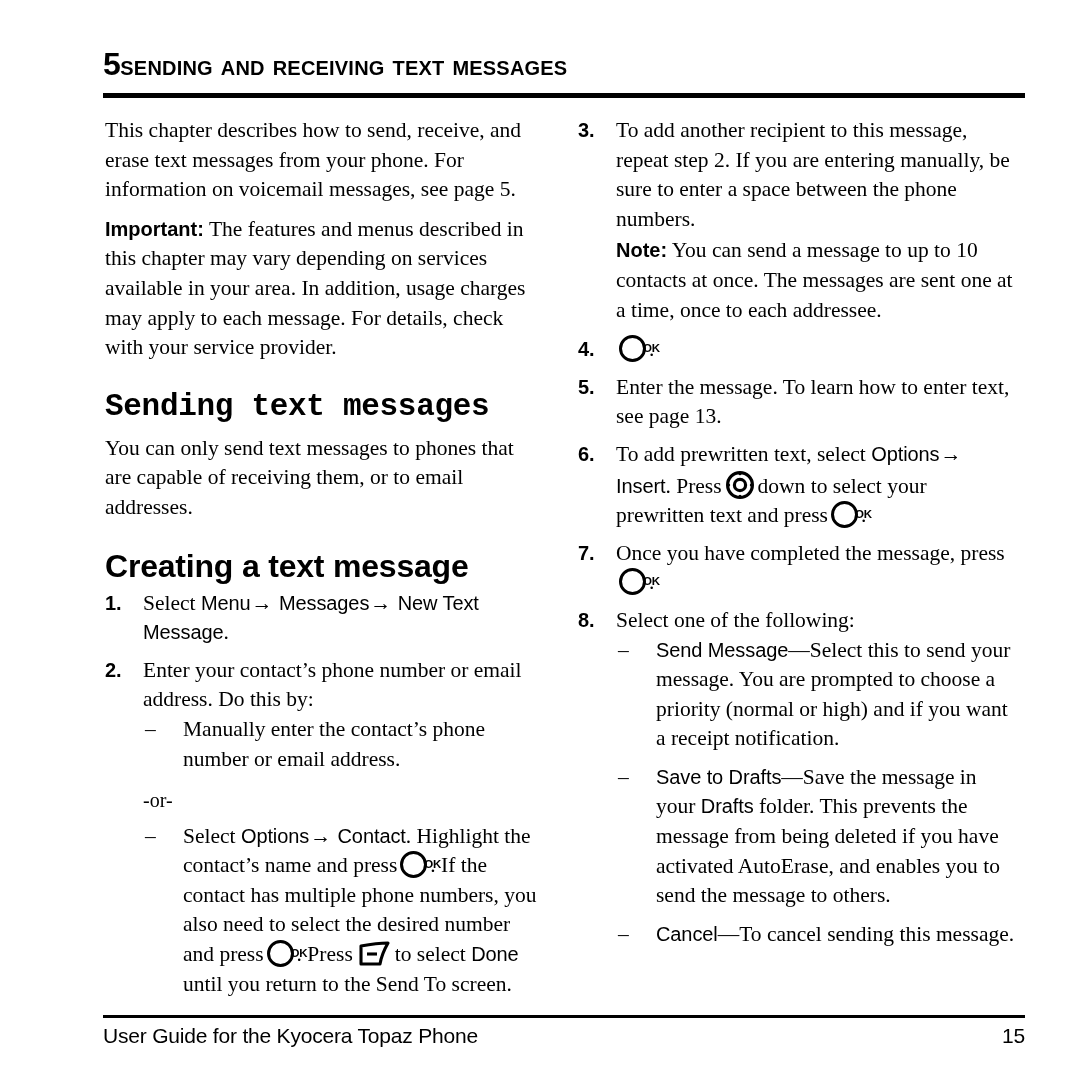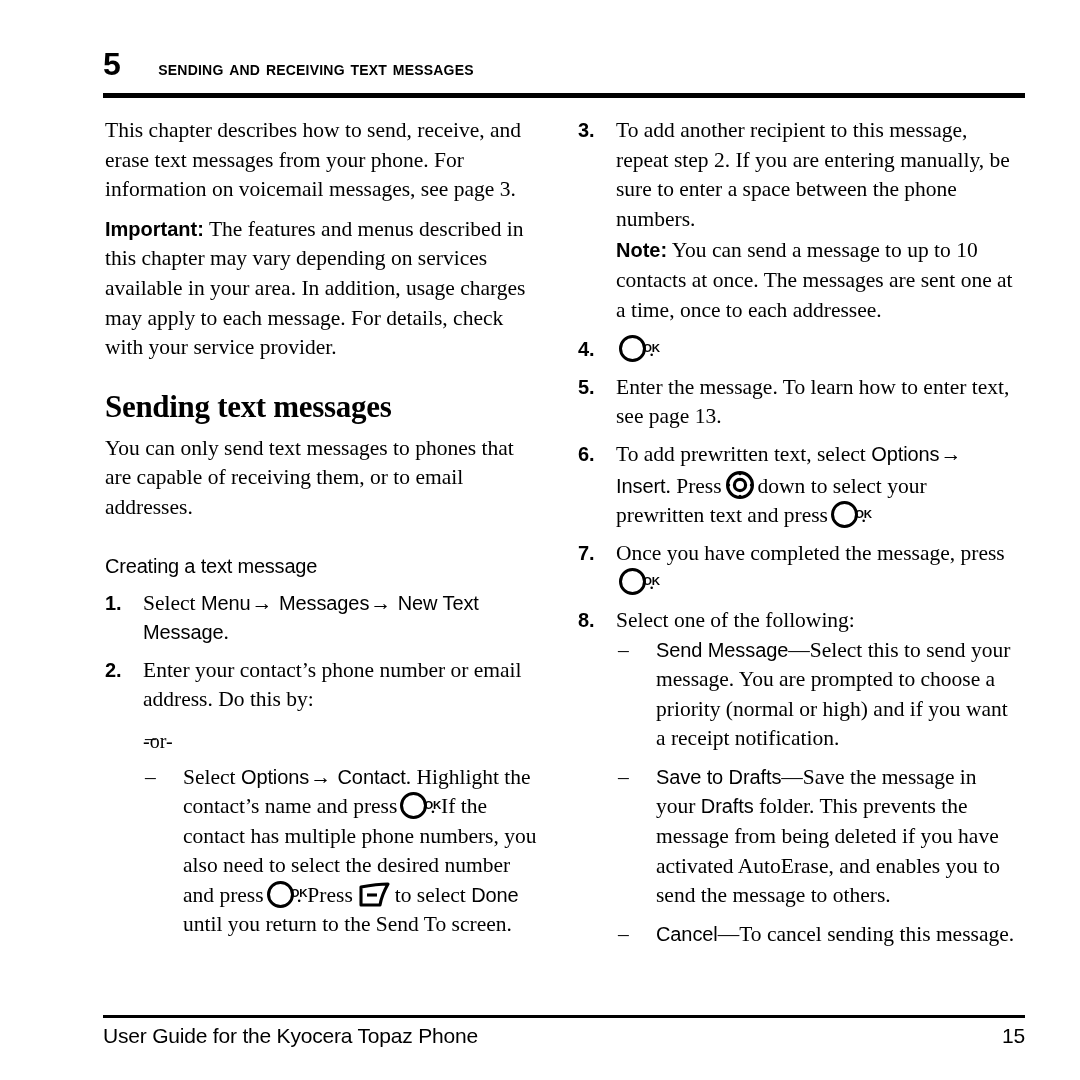--- a/index.html
+++ b/index.html
@@ -35,23 +35,22 @@
     align-items: baseline;
     font-family: "Liberation Sans Narrow", "Liberation Sans", sans-serif;
   }
   .chapter-num {
     font-weight: bold;
     font-size: 32px;
     line-height: 36px;
     letter-spacing: -0.5px;
   }
   .chapter-title {
-    margin-left: 38px;
-    font-weight: bold;
-    font-size: 20px;
+    font-weight: bold;
+    font-size: 28px;
     line-height: 36px;
     font-variant: small-caps;
     text-transform: lowercase;
     letter-spacing: 0.2px;
   }
   .chapter-title::first-letter { }
 
   .rule-top {
     position: absolute;
     left: 103px;
@@ -91,31 +90,31 @@
   }
   .arrow {
     font-family: "Liberation Serif", serif;
     font-weight: normal;
     font-size: 21px;
     padding: 0 1px;
   }
 
   
   h2.h-sec {
-    font-family: Liberation Serif, serif;
+    font-family: Liberation Mono, monospace;
     font-weight: bold;
     font-size: 31px;
     line-height: 36px;
     margin: 26px 0 9px 0;
     letter-spacing: -0.3px;
   }
   h3.h-sub {
     font-family: "Liberation Sans Narrow", "Liberation Sans", sans-serif;
-    font-weight: normal;
-    font-size: 20px;
+    font-weight: bold;
+    font-size: 32px;
     line-height: 30px;
     margin: 28px 0 8px 0;
     letter-spacing: -0.2px;
   }
 
   
   ol.steps, ul.dashes {
     list-style: none;
     margin: 0;
     padding: 0;
@@ -224,21 +223,21 @@
 <div class="page">
 
   <div class="chapter-head">
     <span class="chapter-num">5</span>
     <span class="chapter-title">Sending and Receiving Text Messages</span>
   </div>
   <div class="rule-top"></div>
 
   <div class="col col-left">
 
-    <p class="para">This chapter describes how to send, receive, and erase text messages from your phone. For information on voicemail messages, see page 3.</p>
+    <p class="para">This chapter describes how to send, receive, and erase text messages from your phone. For information on voicemail messages, see page 5.</p>
 
     <p class="para">
       <span class="lbl">Important:</span>
       <span>The features and menus described in this chapter may vary depending on services available in your area. In addition, usage charges may apply to each message. For details, check with your service provider.</span>
     </p>
 
     <h2 class="h-sec">Sending text messages</h2>
 
     <p class="para">You can only send text messages to phones that are capable of receiving them, or to email addresses.</p>
 
@@ -254,20 +253,21 @@
           <span class="ui">New Text Message</span><span>.</span></span>
       </li>
 
       <li class="step">
         <span class="num">2.</span>
         <span>Enter your contact’s phone number or email address. Do this by:</span>
 
         <ul class="dashes dash-group">
           <li class="dash">
             <span class="bullet">–</span>
+            <span>Manually enter the contact’s phone number or email address.</span>
           </li>
         </ul>
 
         <p class="or-line">-or-</p>
 
         <ul class="dashes">
           <li class="dash">
             <span class="bullet">–</span>
             <span><span>Select</span>
               <span class="ui">Options</span><span class="arrow">→</span>

